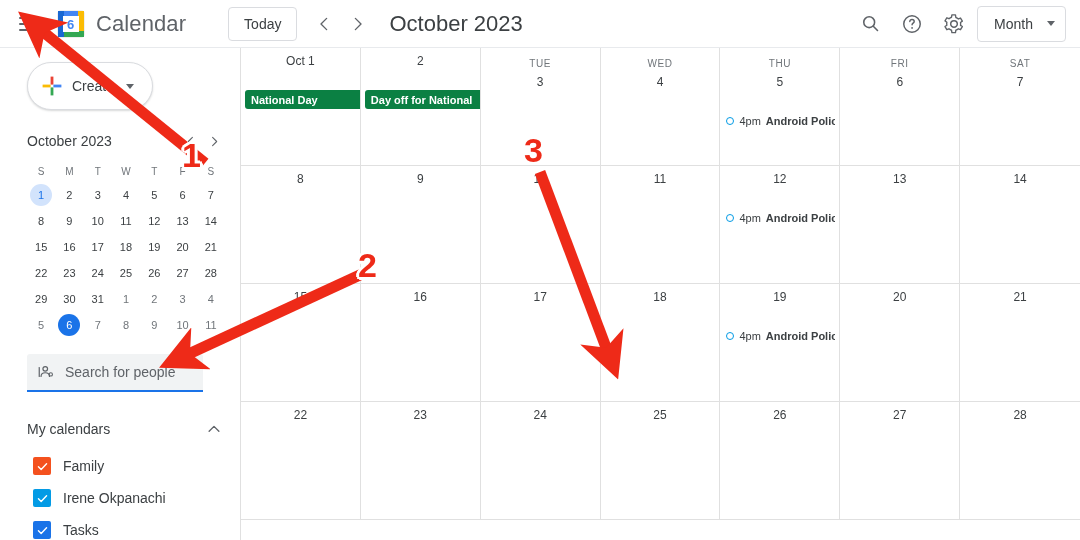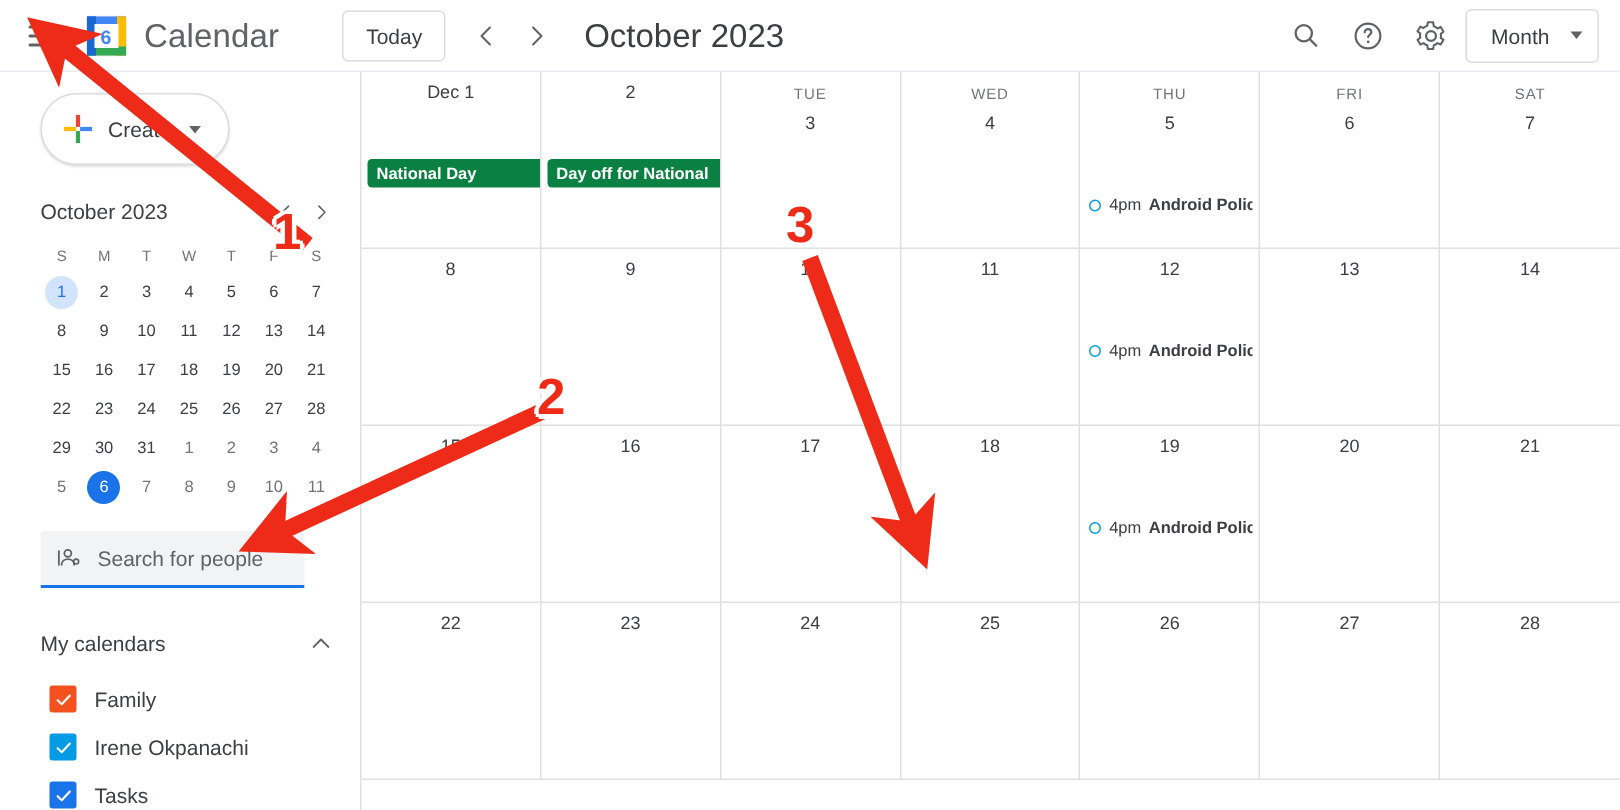--- a/index.html
+++ b/index.html
@@ -142,21 +142,21 @@
   .gcell {
     width: 120px; border-right: 1px solid #e0e0e0; border-bottom: 1px solid #e0e0e0;
     position: relative; overflow: hidden;
   }
   .gcell:last-child { border-right: none; }
   .row-head .gcell { height: 118px; }
   .row-1 .gcell, .row-2 .gcell, .row-3 .gcell { height: 118px; }
   .dow { text-align: center; font-size: 10px; color: #70757a; padding-top: 10px; letter-spacing: .6px; }
   .dnum { text-align: center; font-size: 12px; color: #3c4043; padding-top: 6px; }
   .dnum.first { font-size: 12px; }
-  .events { margin-top: 22px; padding: 16px 4px; }
+  .events { margin-top: 6px; padding: 16px 4px; }
   .chip-allday {
     height: 19px; border-radius: 3px; display: flex; align-items: center;
     padding: 0 6px; font-size: 11px; font-weight: bold; color: #fff;
     white-space: nowrap; overflow: hidden; margin-bottom: 2px;
     width: 124px; cursor: pointer;
   }
   .ev-timed {
     display: flex; align-items: center; gap: 5px; height: 19px;
     white-space: nowrap; overflow: hidden; cursor: pointer; padding-left: 2px;
   }
@@ -475,21 +475,21 @@
             </svg>
           </span>
           <span class="cal-name">Tasks</span>
         </div>
       </div>
   </div>
 
   <div class="grid" id="cal-grid">
       <div class="grid-row row-head">
         <div class="gcell">
-          <div class="dnum first">Dec 1</div>
+          <div class="dnum first">Oct 1</div>
           <div class="events">
             <div class="chip-allday" style="background: rgb(11, 128, 67);">National Day</div>
           </div>
         </div>
         <div class="gcell">
           <div class="dnum first">2</div>
           <div class="events">
             <div class="chip-allday" style="background: rgb(11, 128, 67);">Day off for National</div>
           </div>
         </div>

